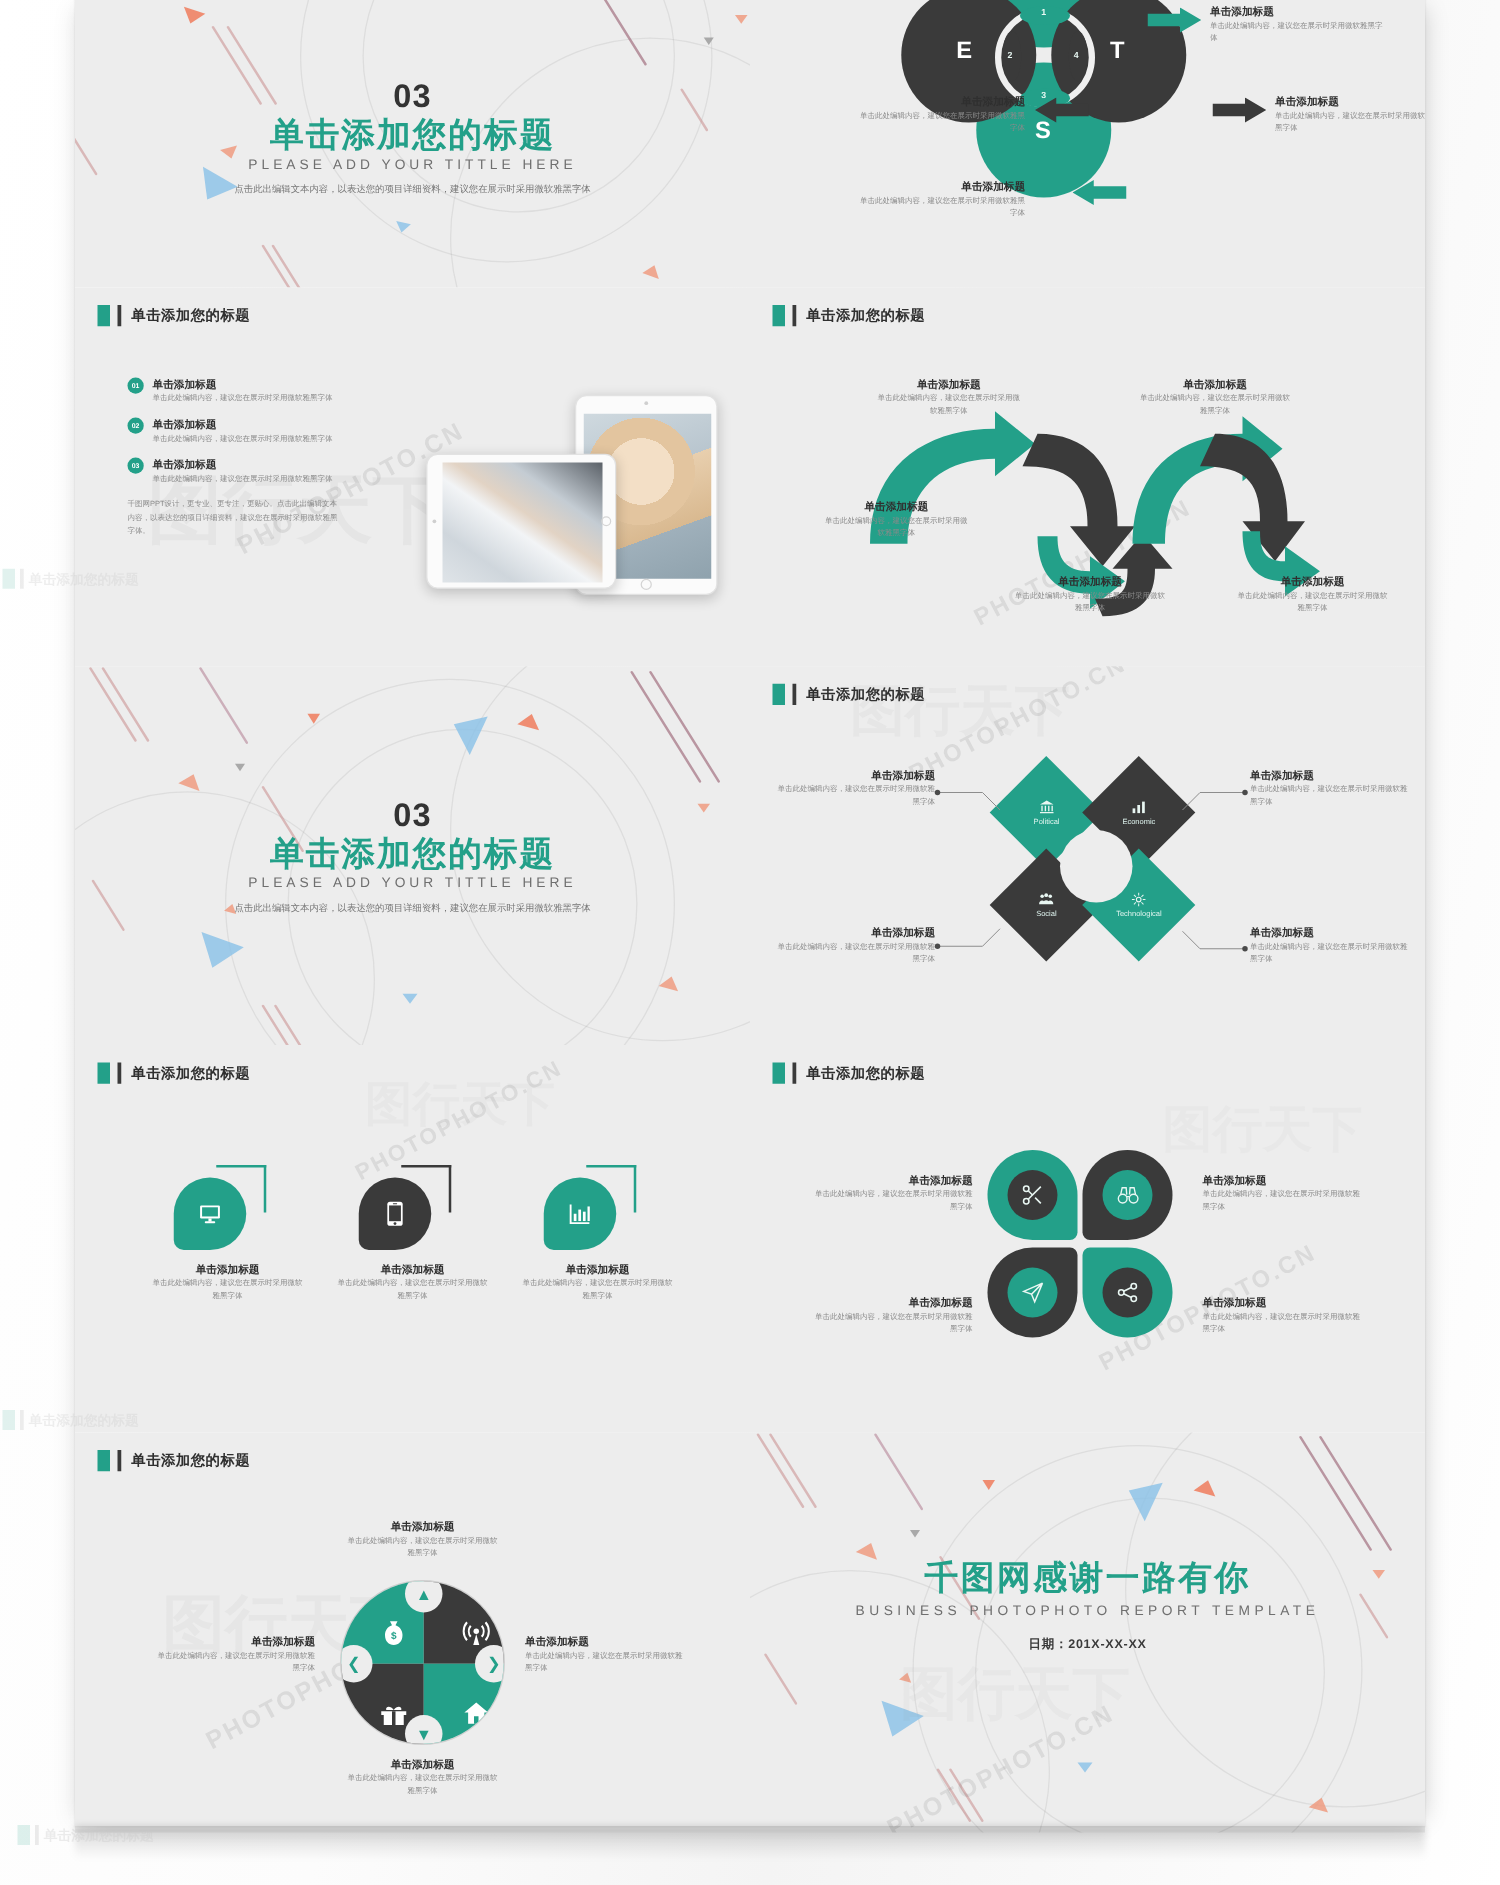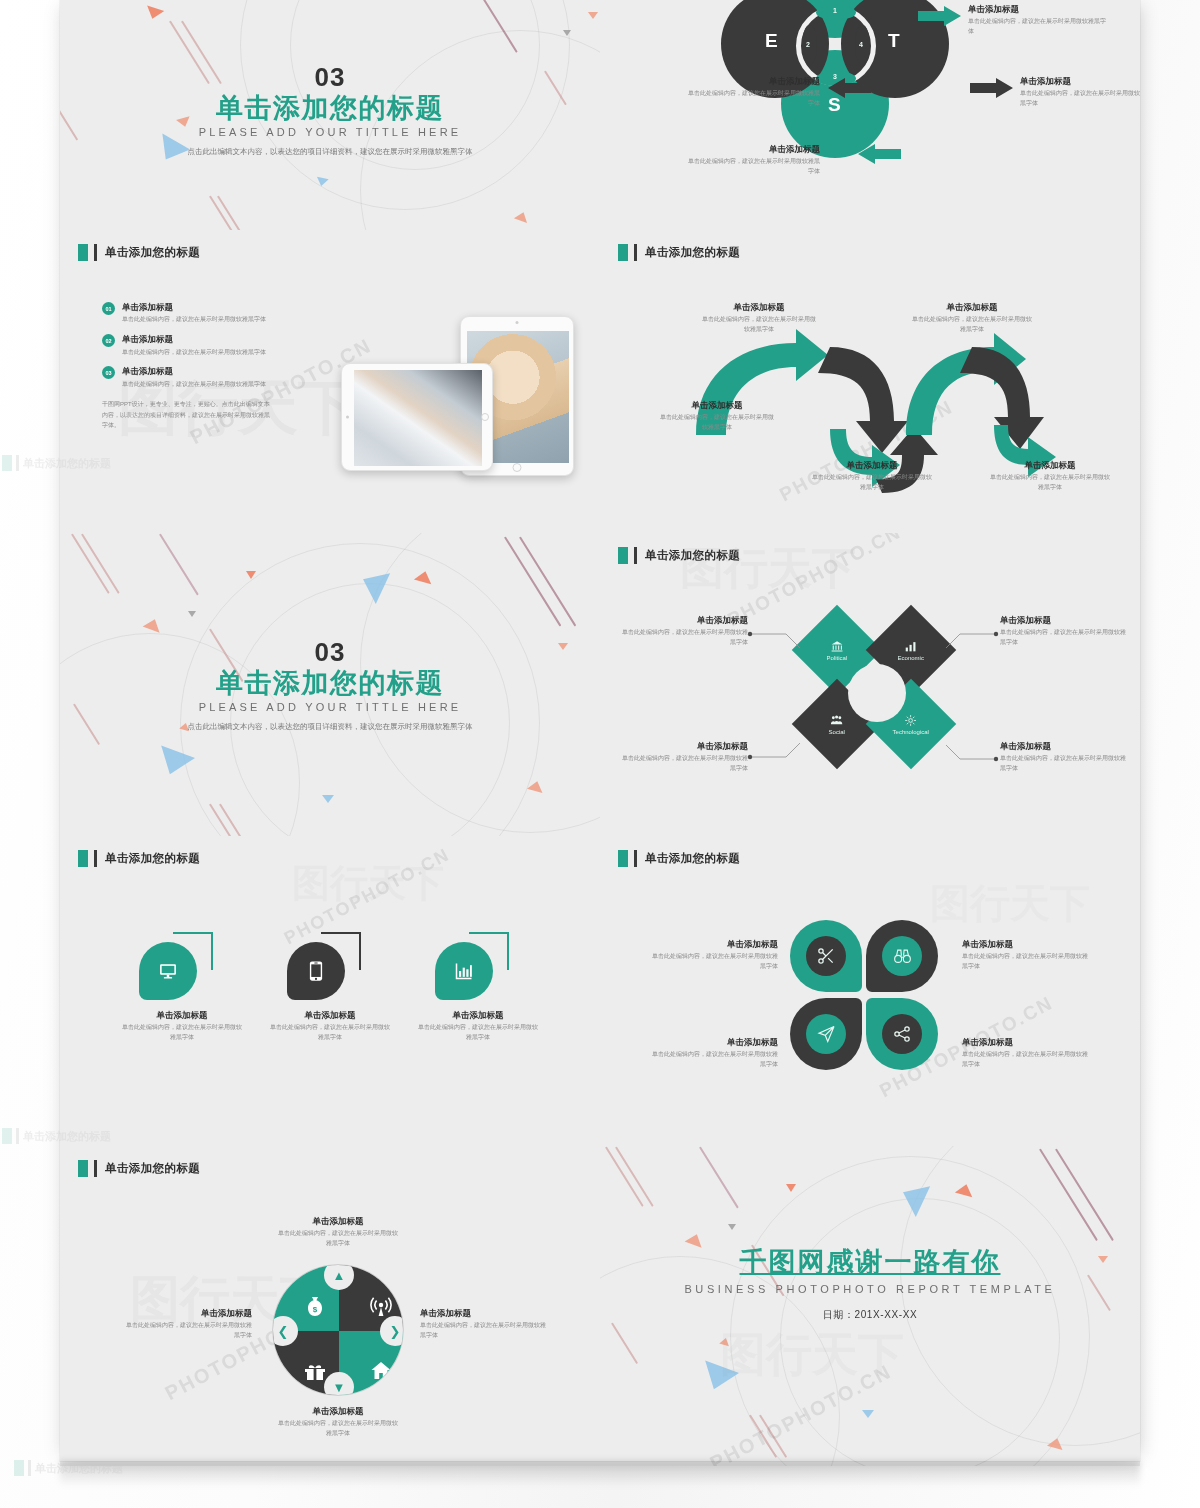--- a/index.html
+++ b/index.html
@@ -617,23 +617,23 @@
       <div class="tri" style="left:100px;top:220px;border-left:18px solid transparent;border-right:18px solid transparent;border-top:24px solid #8ec3e8;transform:rotate(20deg);"></div>
       <div class="tri" style="left:262px;top:264px;border-left:6px solid transparent;border-right:6px solid transparent;border-top:8px solid #8ec3e8;"></div>
       <div class="tri" style="left:498px;top:110px;border-left:5px solid transparent;border-right:5px solid transparent;border-top:7px solid #ef9b80;"></div>
       <div class="tri" style="left:448px;top:292px;border-left:8px solid transparent;border-right:8px solid transparent;border-top:10px solid #ef9b80;transform:rotate(195deg);"></div>
       <div class="tri" style="left:120px;top:192px;border-left:5px solid transparent;border-right:5px solid transparent;border-top:7px solid #ef9b80;transform:rotate(195deg);"></div>
     </div>
     <div class="wm" style="left:100px;top:260px;font-size:20px;">PHOTOPHOTO.CN</div>
     <div class="wm2" style="left:120px;top:178px;opacity:.42;font-size:46px;">图行天下</div>
 
     <div style="position:absolute;left:0;right:0;top:100px;text-align:center;">
-      <div style="font-size:27px;font-weight:bold;color:#23a089;letter-spacing:2px;margin-top:-2px;text-decoration:underline;">千图网感谢一路有你</div>
+      <div style="font-size:27px;font-weight:bold;color:#23a089;letter-spacing:2px;margin-top:-2px;">千图网感谢一路有你</div>
       <div style="font-size:11px;color:#6f6f6f;letter-spacing:3.6px;margin-top:3px;">BUSINESS PHOTOPHOTO REPORT TEMPLATE</div>
-      <div style="font-size:10px;font-weight:normal;color:#3a3a3a;letter-spacing:.6px;margin-top:13px;">日期：201X-XX-XX</div>
+      <div style="font-size:10px;font-weight:bold;color:#3a3a3a;letter-spacing:.6px;margin-top:13px;">日期：201X-XX-XX</div>
     </div>
   </div>
 
 </div>
 
 <div class="deck-edge"></div>
 <div class="deck-shadow"></div>
 
 <div class="edge-ghost" style="left:2px;top:455px;">
   <div class="blk"></div>

